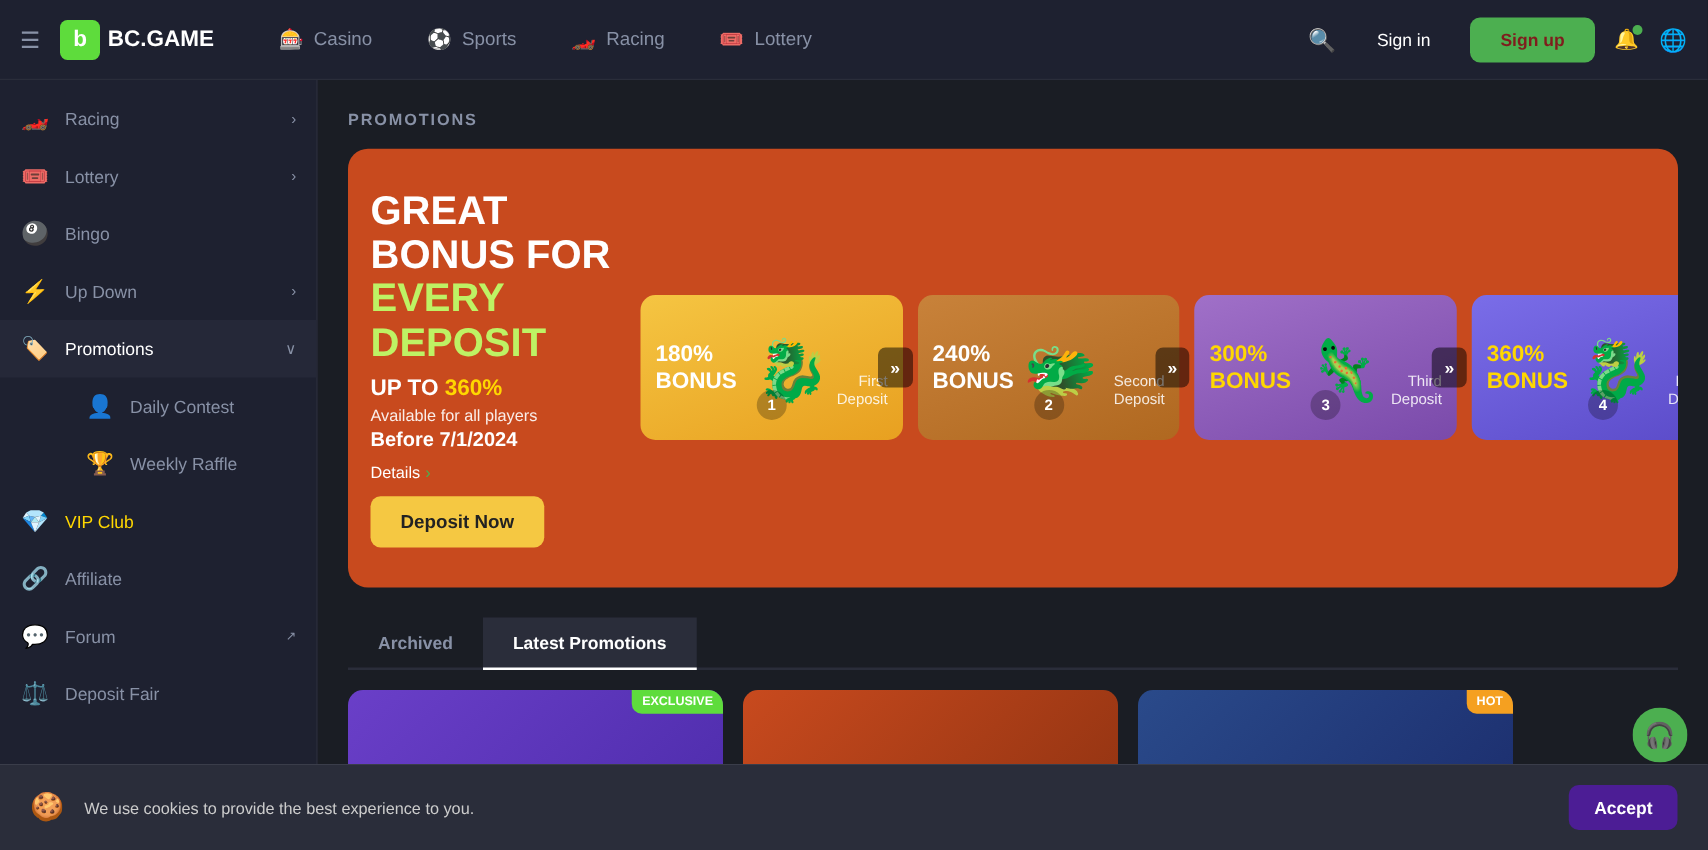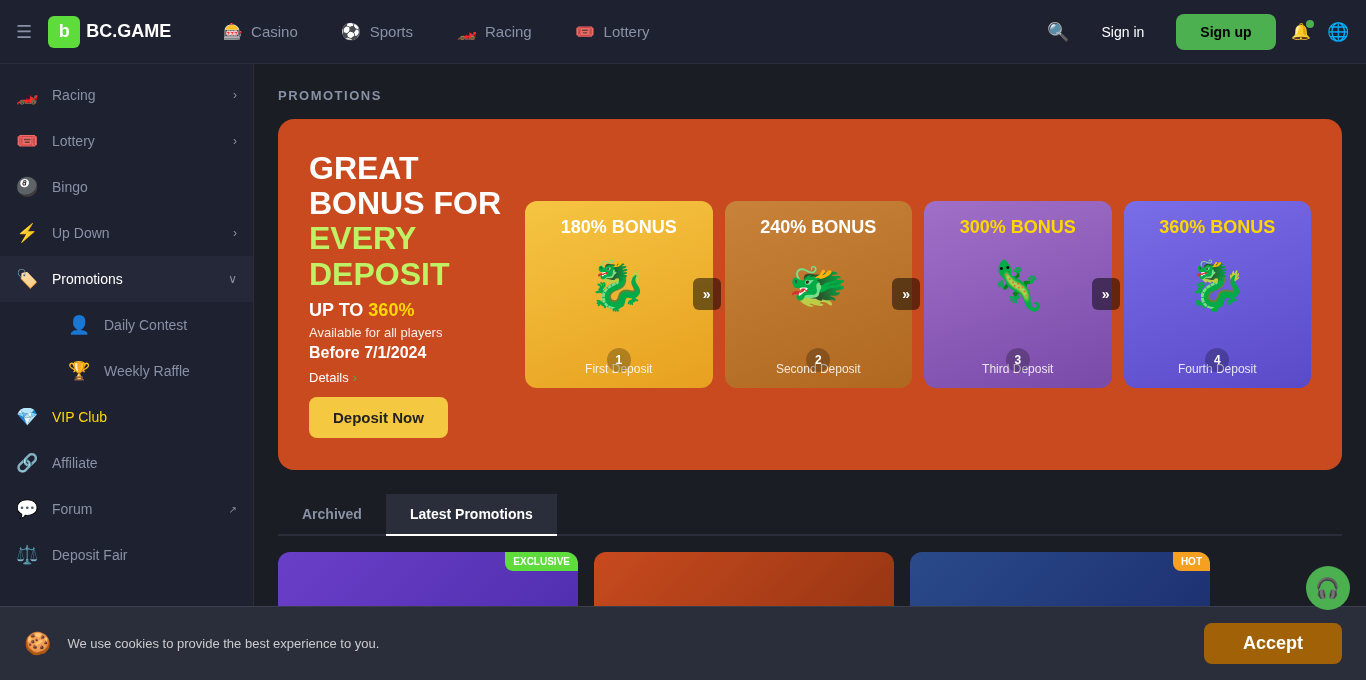--- a/index.html
+++ b/index.html
@@ -86,21 +86,21 @@
     }
     .sign-in-btn {
       color: #fff;
       font-size: 14px;
       font-weight: 500;
       cursor: pointer;
       padding: 8px 16px;
     }
     .sign-up-btn {
       background: #4caf50;
-      color: #000000;
+      color: #7f1d1d;
       border: none;
       border-radius: 8px;
       padding: 10px 24px;
       font-size: 14px;
       font-weight: 600;
       cursor: pointer;
     }
     .notif-icon {
       position: relative;
       cursor: pointer;
@@ -182,21 +182,21 @@
       letter-spacing: 1.5px;
       color: #8891a6;
       margin-bottom: 16px;
       text-transform: uppercase;
     }
 
     
     .banner {
       background: #c84a1e;
       border-radius: 16px;
-      padding: 32px 31px;
+      padding: 32px 18px;
       display: flex;
       align-items: center;
       gap: 24px;
       margin-bottom: 24px;
       min-height: 320px;
       position: relative;
       overflow: hidden;
     }
 
     .banner-left {
@@ -260,21 +260,21 @@
     .deposit-cards {
       display: flex;
       gap: 12px;
       flex: 1;
     }
 
     .deposit-card {
       border-radius: 12px;
       padding: 16px 12px 12px;
       display: flex;
-      flex-direction: column;
+      flex-direction: row;
       align-items: center;
       min-width: 155px;
       flex: 1;
       position: relative;
     }
     .deposit-card-1 { background: linear-gradient(160deg, #f5c542 0%, #e8a020 100%); }
     .deposit-card-2 { background: linear-gradient(160deg, #c8823a 0%, #b06820 100%); }
     .deposit-card-3 { background: linear-gradient(160deg, #a070c8 0%, #7a4aaa 100%); }
     .deposit-card-4 { background: linear-gradient(160deg, #7a6de8 0%, #5a4ac8 100%); }
 
@@ -406,26 +406,26 @@
       z-index: 100;
       border-top: 1px solid #3a3d4a;
     }
     .cookie-icon { font-size: 22px; }
     .cookie-text {
       font-size: 13px;
       color: #ccc;
       flex: 1;
     }
     .cookie-accept {
-      background: #a16207;
+      background: #4c1d95;
       color: #fff;
       border: none;
       border-radius: 8px;
-      padding: 10px 39px;
-      font-size: 18px;
+      padding: 10px 20px;
+      font-size: 14px;
       font-weight: 600;
       cursor: pointer;
     }
 
     
     .support-btn {
       position: fixed;
       bottom: 70px;
       right: 16px;
       width: 44px;

